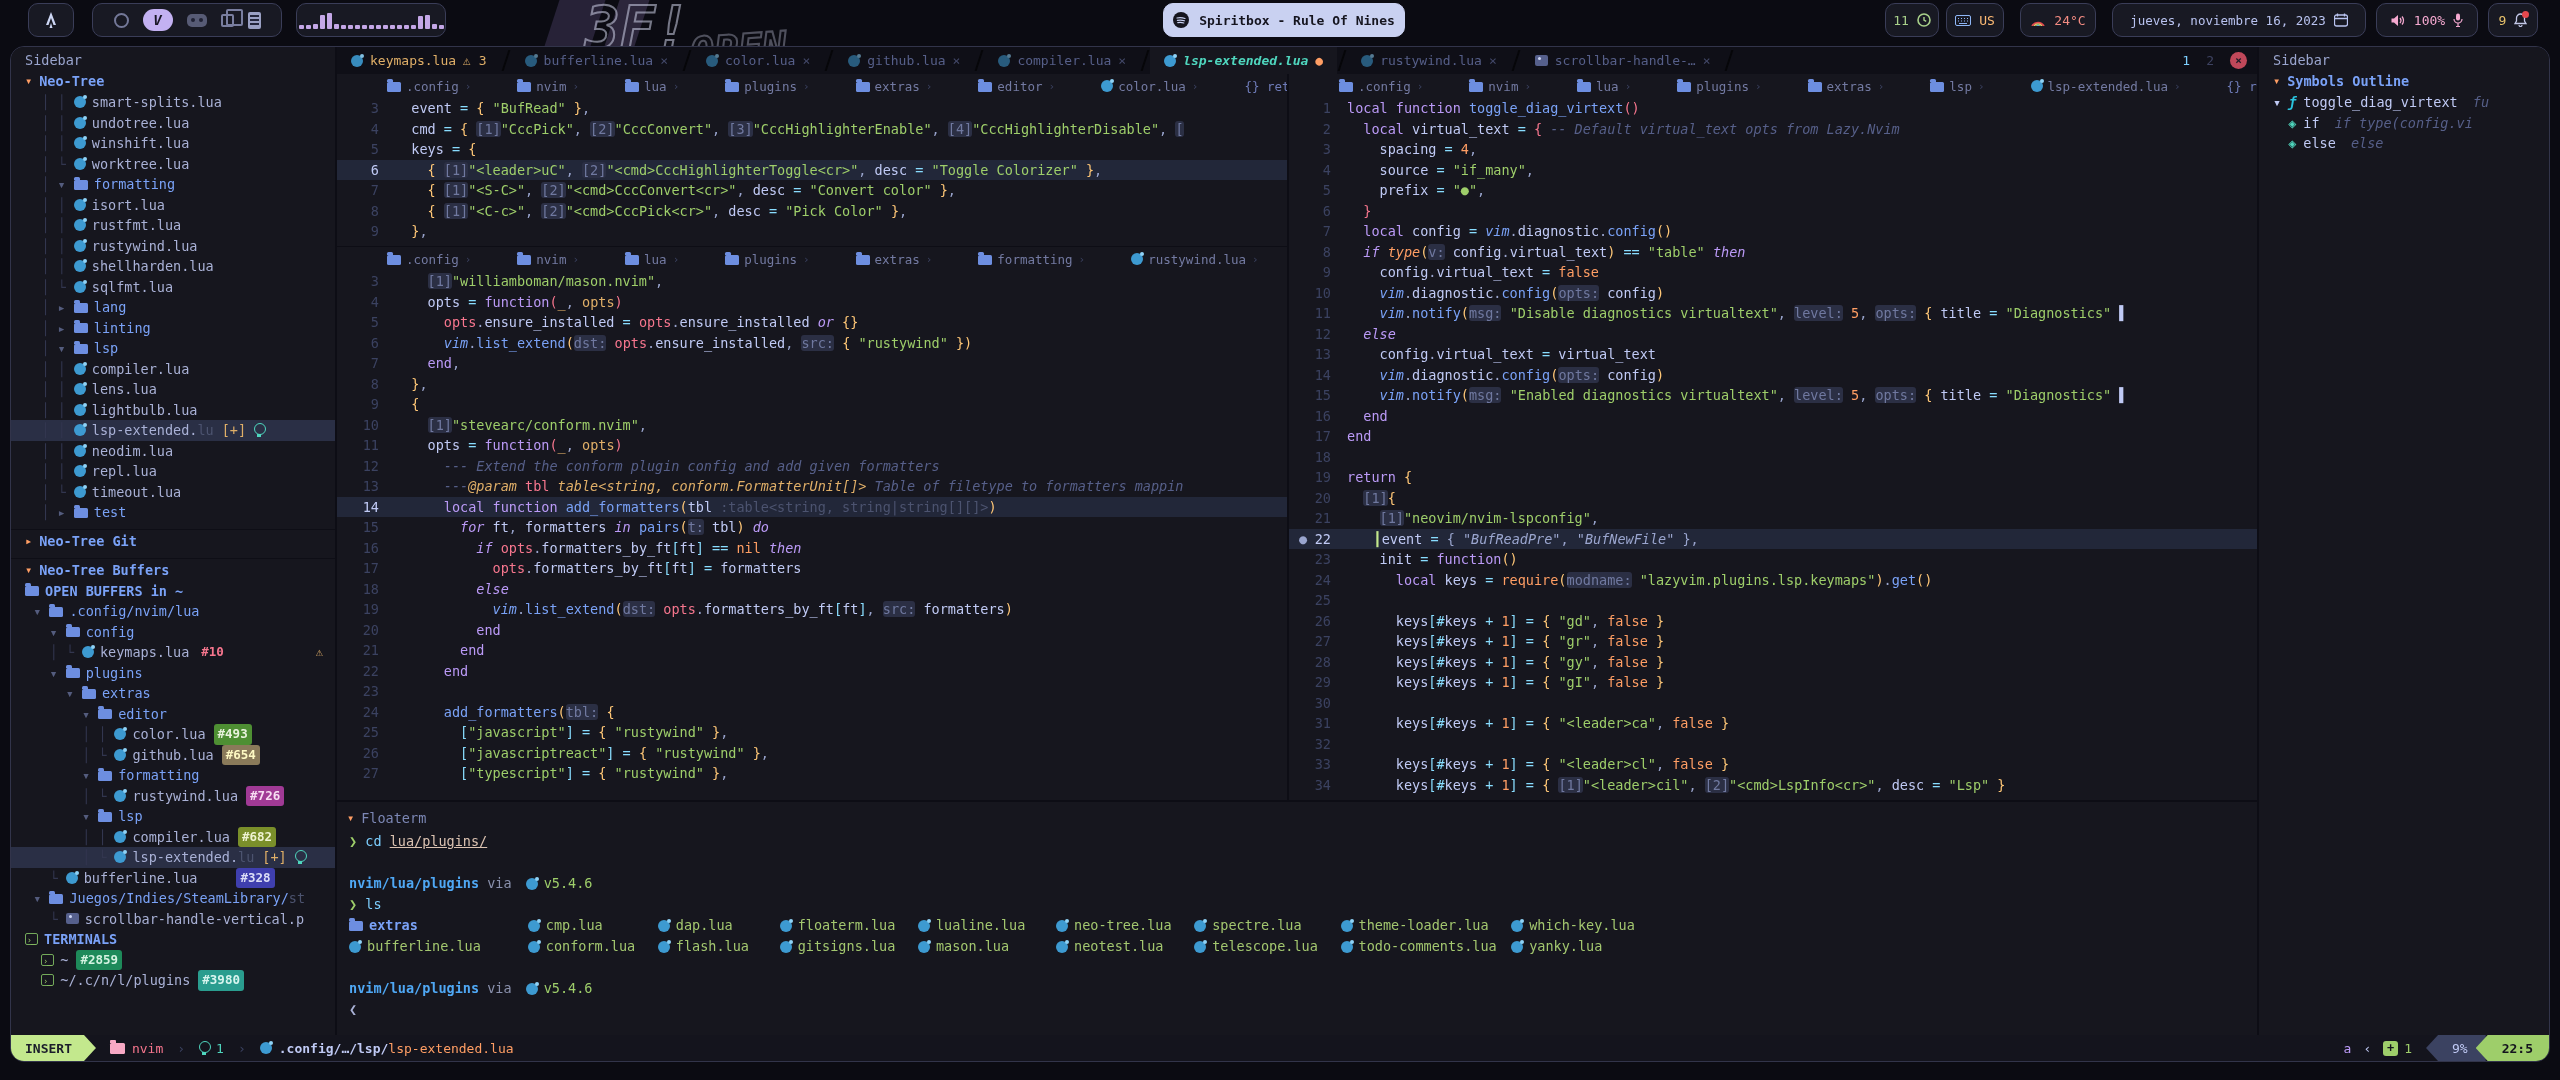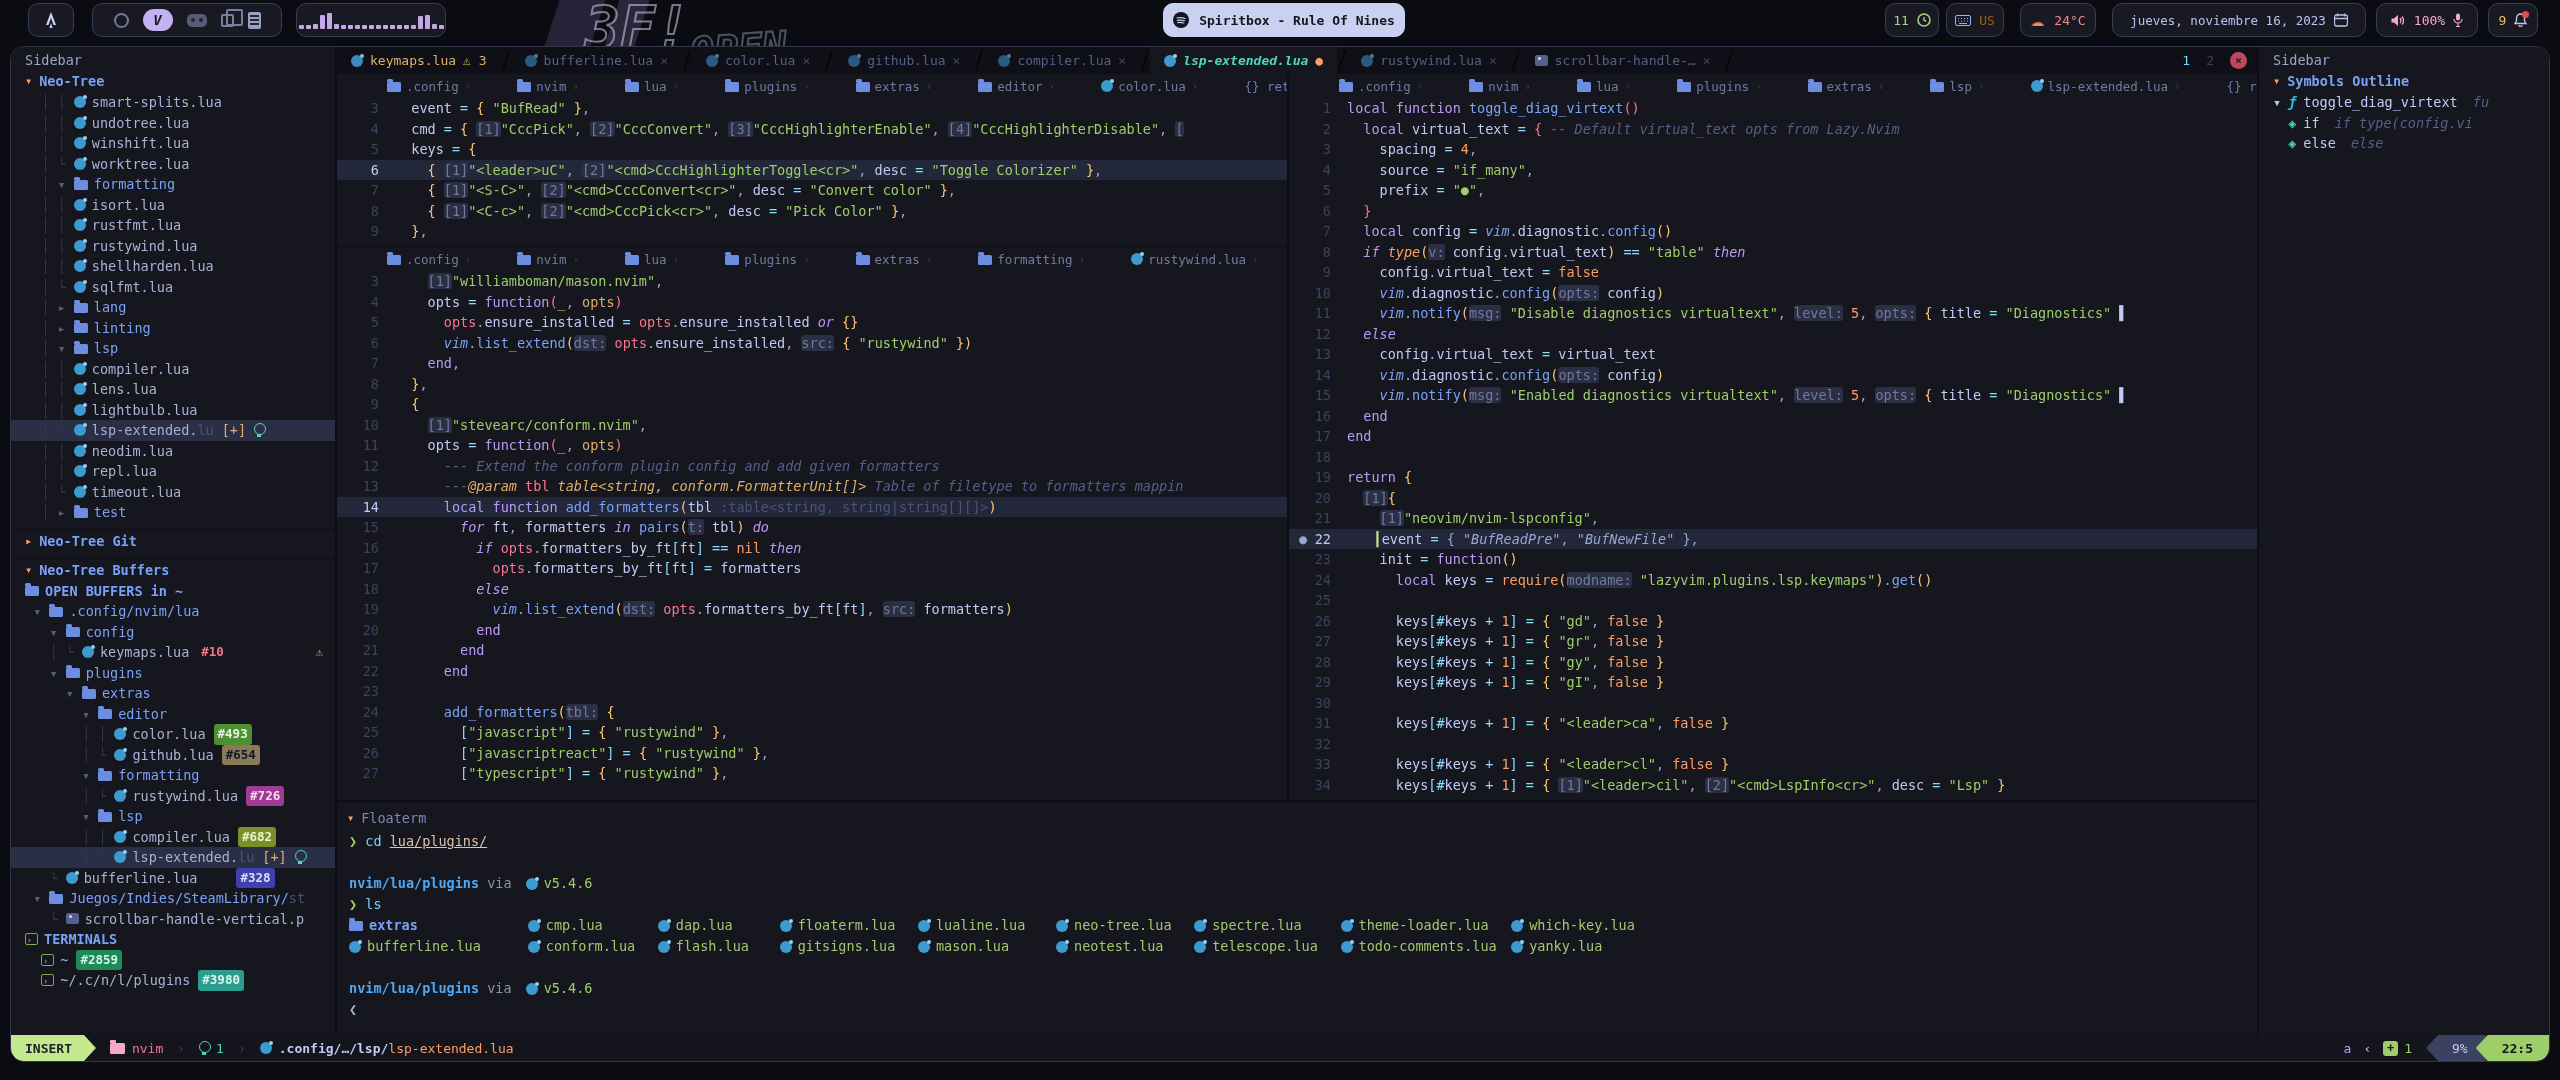--- a/index.html
+++ b/index.html
@@ -28,21 +28,21 @@
   .ws-pad{width:20px;height:13px;border-radius:5px;background:#6d7191;position:relative;opacity:.75;}
   .ws-pad::before,.ws-pad::after{content:"";position:absolute;top:4px;width:4px;height:4px;border-radius:50%;background:#23253a;}
   .ws-pad::before{left:4px;} .ws-pad::after{right:4px;}
   .ws-copy{width:13px;height:13px;border:2px solid #8b90b5;border-radius:2px;position:relative;opacity:.85;}
   .ws-copy::before{content:"";position:absolute;left:3px;top:-7px;width:13px;height:13px;border:2px solid #8b90b5;border-radius:2px;}
   .ws-doc{width:13px;height:17px;background:#9aa0c3;border-radius:2px;position:relative;}
   .ws-doc::before{content:"";position:absolute;left:2px;top:3px;width:9px;height:2px;background:#23253a;box-shadow:0 4px 0 #23253a,0 8px 0 #23253a;}
   .spark{display:flex;align-items:flex-end;gap:2px;height:18px;padding:0 6px;}
   .spark i{display:block;width:5px;background:#c4a7e7;border-radius:1px;}
   .notif{background:#c9d1f1;border-color:#c9d1f1;color:#15151f;font-weight:bold;gap:10px;}
-  .t-green{color:#a8d08a;} .t-blue{color:#a16207;} .t-red{color:#f28b82;} .t-lav{color:#b9c3f0;}
+  .t-green{color:#a8d08a;} .t-blue{color:#fdba74;} .t-red{color:#f28b82;} .t-lav{color:#b9c3f0;}
   .t-pink{color:#f5a9d0;} .t-yel{color:#e8c26a;}
   .bell-wrap{position:relative;display:inline-flex;}
   .bell-dot{position:absolute;right:-2px;top:-2px;width:7px;height:7px;border-radius:50%;background:#e5484d;}
   
   .window{position:absolute;left:10px;top:46px;width:2540px;height:1016px;background:var(--bg);
           border:1px solid var(--border);border-radius:14px;overflow:hidden;display:flex;flex-direction:column;}
   .main-row{flex:1;display:flex;min-height:0;}
   .sidebar{width:326px;background:var(--bg);display:flex;flex-direction:column;font-size:13.5px;overflow:hidden;}
   .sidebar.right{width:292px;border-left:2px solid #0d0d15;}
   .sidebar.left{border-right:2px solid #0d0d15;}
@@ -315,21 +315,21 @@
       </div>
       <div class="tree" id="tree-buffers">
           <div class="trow"><span class="ic ic-folder"></span><span class="nm bold">OPEN BUFFERS in ~</span></div>
           <div class="trow"><span class="gp"> </span><span class="exp">▾ </span><span class="ic ic-folder"></span><span class="nm fold">.config/nvim/lua</span></div>
           <div class="trow"><span class="gp">   </span><span class="exp">▾ </span><span class="ic ic-folder"></span><span class="nm fold">config</span></div>
           <div class="trow"><span class="gp">   │ └ </span><span class="ic ic-lua"></span><span class="nm">keymaps.lua</span><span class="badge" style="color: rgb(247, 118, 142);">#10</span><span class="warn-right">⚠</span></div>
           <div class="trow"><span class="gp">   </span><span class="exp">▾ </span><span class="ic ic-folder"></span><span class="nm fold">plugins</span></div>
           <div class="trow"><span class="gp">     </span><span class="exp">▾ </span><span class="ic ic-folder"></span><span class="nm fold">extras</span></div>
           <div class="trow"><span class="gp">       </span><span class="exp">▾ </span><span class="ic ic-folder"></span><span class="nm fold">editor</span></div>
           <div class="trow"><span class="gp">       │ │ </span><span class="ic ic-lua"></span><span class="nm">color.lua</span><span class="badge" style="color: rgb(232, 242, 220); background: rgb(78, 143, 51);">#493</span></div>
-          <div class="trow"><span class="gp">       │ └ </span><span class="ic ic-lua"></span><span class="nm">github.lua</span><span class="badge" style="color: #0f172a; background: rgb(138, 122, 90);">#654</span></div>
+          <div class="trow"><span class="gp">       │ └ </span><span class="ic ic-lua"></span><span class="nm">github.lua</span><span class="badge" style="color: #fef9c3; background: rgb(138, 122, 90);">#654</span></div>
           <div class="trow"><span class="gp">       </span><span class="exp">▾ </span><span class="ic ic-folder"></span><span class="nm fold">formatting</span></div>
           <div class="trow"><span class="gp">       │ └ </span><span class="ic ic-lua"></span><span class="nm">rustywind.lua</span><span class="badge" style="color: rgb(247, 220, 242); background: rgb(161, 58, 150);">#726</span></div>
           <div class="trow"><span class="gp">       </span><span class="exp">▾ </span><span class="ic ic-folder"></span><span class="nm fold">lsp</span></div>
           <div class="trow"><span class="gp">       │ │ </span><span class="ic ic-lua"></span><span class="nm">compiler.lua</span><span class="badge" style="color: rgb(238, 243, 210); background: rgb(122, 143, 42);">#682</span></div>
           <div class="trow sel"><span class="gp">       │ └ </span><span class="ic ic-lua"></span><span class="nm">lsp-extended.<span class="tr-dim">lu</span></span><span class="plus">[+]</span><span class="ic ic-bulb" style="margin-left: 8px;"></span></div>
           <div class="trow"><span class="gp">   └ </span><span class="ic ic-lua"></span><span class="nm">bufferline.lua</span><span class="badge" style="color: rgb(220, 222, 247); background: rgb(63, 63, 174); margin-left: 39px;">#328</span></div>
           <div class="trow"><span class="gp"> </span><span class="exp">▾ </span><span class="ic ic-folder"></span><span class="nm fold">Juegos/Indies/SteamLibrary/<span class="tr-dim">st</span></span></div>
           <div class="trow"><span class="gp">   └ </span><span class="ic ic-img"></span><span class="nm">scrollbar-handle-vertical.p</span></div>
           <div class="trow"><span class="ic ic-term"></span><span class="nm bold">TERMINALS</span></div>
           <div class="trow"><span class="gp">  </span><span class="ic ic-term"></span><span class="nm">~</span><span class="badge" style="color: rgb(212, 243, 225); background: rgb(30, 138, 90);">#2859</span></div>

